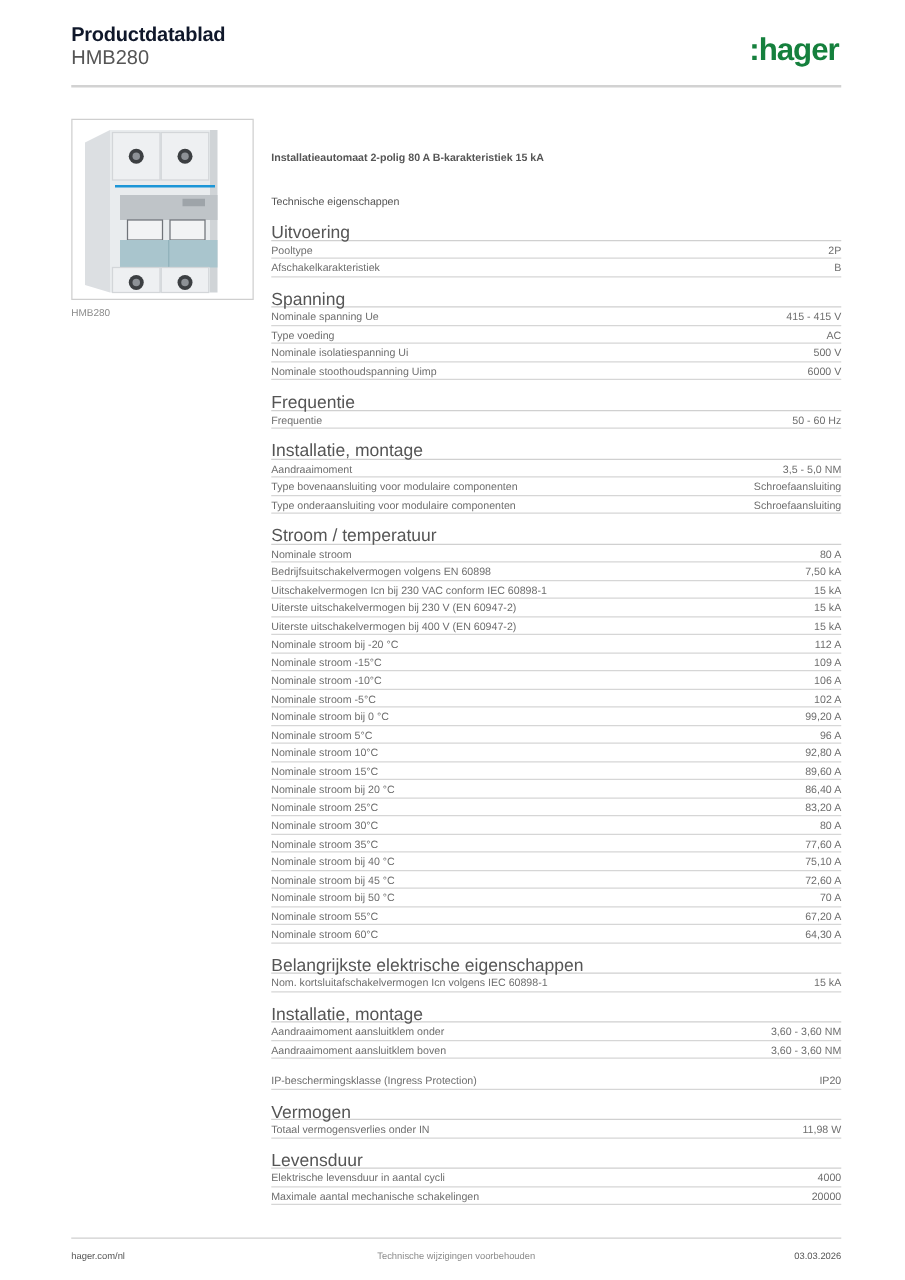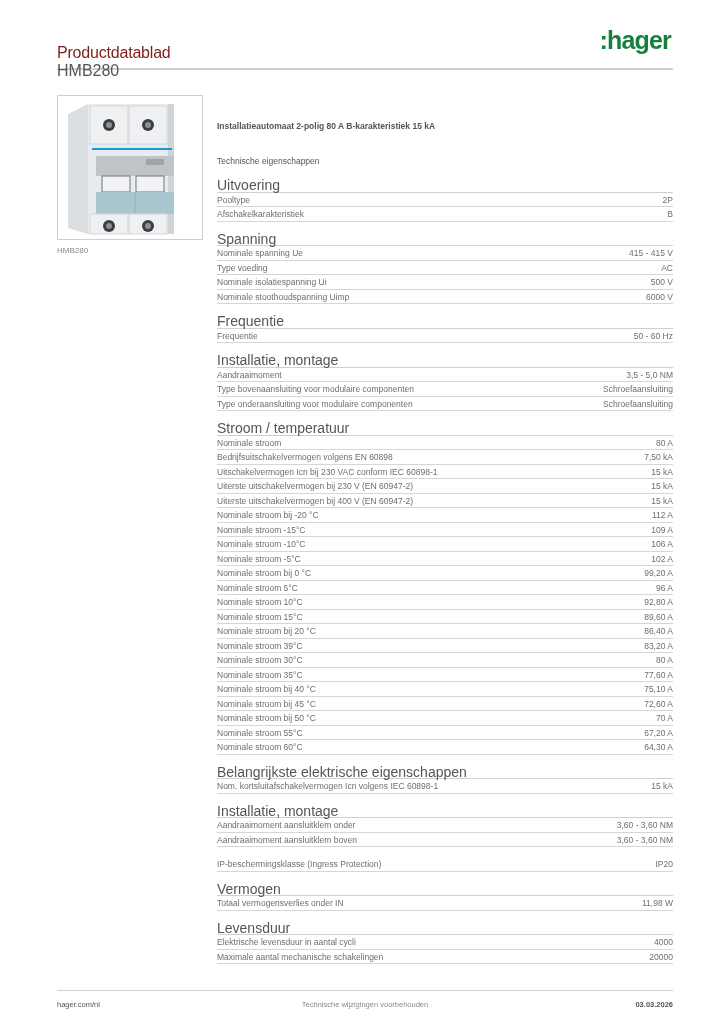--- a/index.html
+++ b/index.html
@@ -1,40 +1,40 @@
 <!DOCTYPE html>
 <html><head>
 <meta charset="utf-8">
 <style>
   * { margin: 0; padding: 0; box-sizing: border-box; }
   html, body { width: 724px; height: 1024px; background: #ffffff; overflow: hidden; }
   body { position: relative; font-family: "Liberation Sans", sans-serif; color: #555; }
 
   .header { position: absolute; left: 57px; top: 20px; width: 616px; height: 50px; border-bottom: 2px solid #d2d2d2; }
-  .title { font-size: 16px; font-weight: normal; color: #7f1d1d; line-height: 18px; letter-spacing: -0.2px; margin-top: 24px; }
+  .title { font-size: 16px; font-weight: bold; color: #0f172a; line-height: 18px; letter-spacing: -0.2px; }
   .subtitle { font-size: 16px; color: #555; line-height: 18px; }
   .logo { position: absolute; right: 2px; top: 6px; font-size: 25px; font-weight: bold; color: #15803d; letter-spacing: -0.8px; }
 
   .image-box { position: absolute; left: 57px; top: 95px; width: 146px; height: 145px; border: 1px solid #cfcfcf; background: #fff; }
   .image-caption { position: absolute; left: 57px; top: 246px; font-size: 8px; color: #8a8a8a; }
 
   .content { position: absolute; left: 217px; top: 96px; width: 456px; }
   .product-name { font-size: 8.5px; font-weight: bold; color: #555; height: 12px; line-height: 12px; margin-top: 24px; }
   .tech-title { font-size: 8.5px; font-weight: normal; color: #555; margin-top: 23px; height: 12px; line-height: 12px; margin-bottom: 11px; }
 
   .section { margin-bottom: 10px; }
   .section-head { font-size: 14px; font-weight: normal; color: #555; height: 14.5px; line-height: 14px; border-bottom: 1.5px solid #d0d0d0; }
   .row { display: flex; justify-content: space-between; height: 14.5px; line-height: 14px; font-size: 8.5px; color: #6e6e6e; border-bottom: 1.5px solid #d6d6d6; }
   .row .val { text-align: center; }
 
   .footer { position: absolute; left: 57px; top: 990px; width: 616px; border-top: 1.5px solid #d0d0d0; }
   .footer-inner { position: relative; height: 22px; margin-top: 7px; font-size: 7.5px; }
   .f-left { position: absolute; left: 0; top: 2px; font-weight: normal; color: #555; }
   .f-mid { position: absolute; left: 0; right: 0; text-align: center; top: 2px; color: #8a8a8a; }
-  .f-right { position: absolute; right: 0; top: 2px; font-weight: bold; color: #555; }
+  .f-right { position: absolute; right: 0; top: 2px; font-weight: normal; color: #555; }
 </style>
 </head>
 <body>
 
 <div class="header">
   <div class="title">Productdatablad</div>
   <div class="subtitle">HMB280</div>
   <div class="logo">:hager</div>
 </div>
 
@@ -182,21 +182,21 @@
         </div>
         <div class="row">
           <span class="lbl">Nominale stroom 15°C</span>
           <span class="val">89,60 A</span>
         </div>
         <div class="row">
           <span class="lbl">Nominale stroom bij 20 °C</span>
           <span class="val">86,40 A</span>
         </div>
         <div class="row">
-          <span class="lbl">Nominale stroom 39°C</span>
+          <span class="lbl">Nominale stroom 25°C</span>
           <span class="val">83,20 A</span>
         </div>
         <div class="row">
           <span class="lbl">Nominale stroom 30°C</span>
           <span class="val">80 A</span>
         </div>
         <div class="row">
           <span class="lbl">Nominale stroom 35°C</span>
           <span class="val">77,60 A</span>
         </div>

